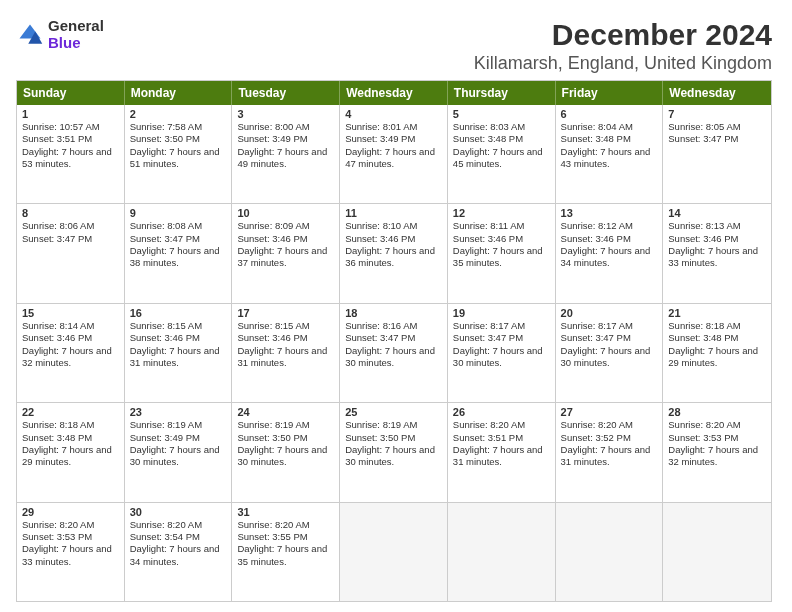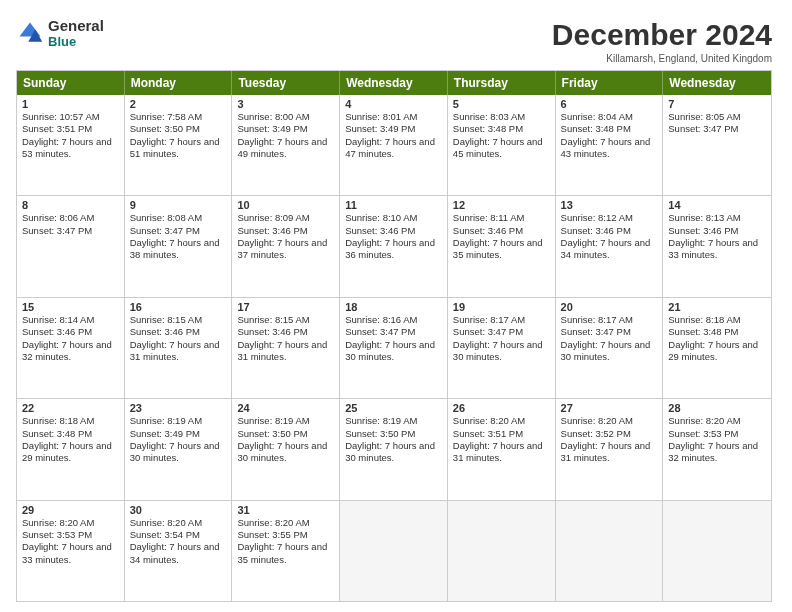--- a/index.html
+++ b/index.html
@@ -32,38 +32,38 @@
       display: flex;
       flex-direction: column;
       line-height: 1.1;
     }
     .logo-general {
       font-size: 15px;
       font-weight: bold;
       color: #333;
     }
     .logo-blue {
-      font-size: 13px;
-      font-weight: bold;
-      color: #0f766e;
+      font-size: 15px;
+      font-weight: bold;
+      color: #6d28d9;
     }
     .logo-icon {
       width: 28px;
       height: 28px;
     }
     .title-section {
       text-align: right;
     }
     .main-title {
       font-size: 30px;
       font-weight: bold;
       color: #333;
     }
     .subtitle {
-      font-size: 10px;
+      font-size: 18px;
       color: #555;
       margin-top: 1px;
     }
     .calendar {
       flex: 1;
       display: flex;
       flex-direction: column;
       border: 1px solid #ccc;
     }
     .cal-header {

